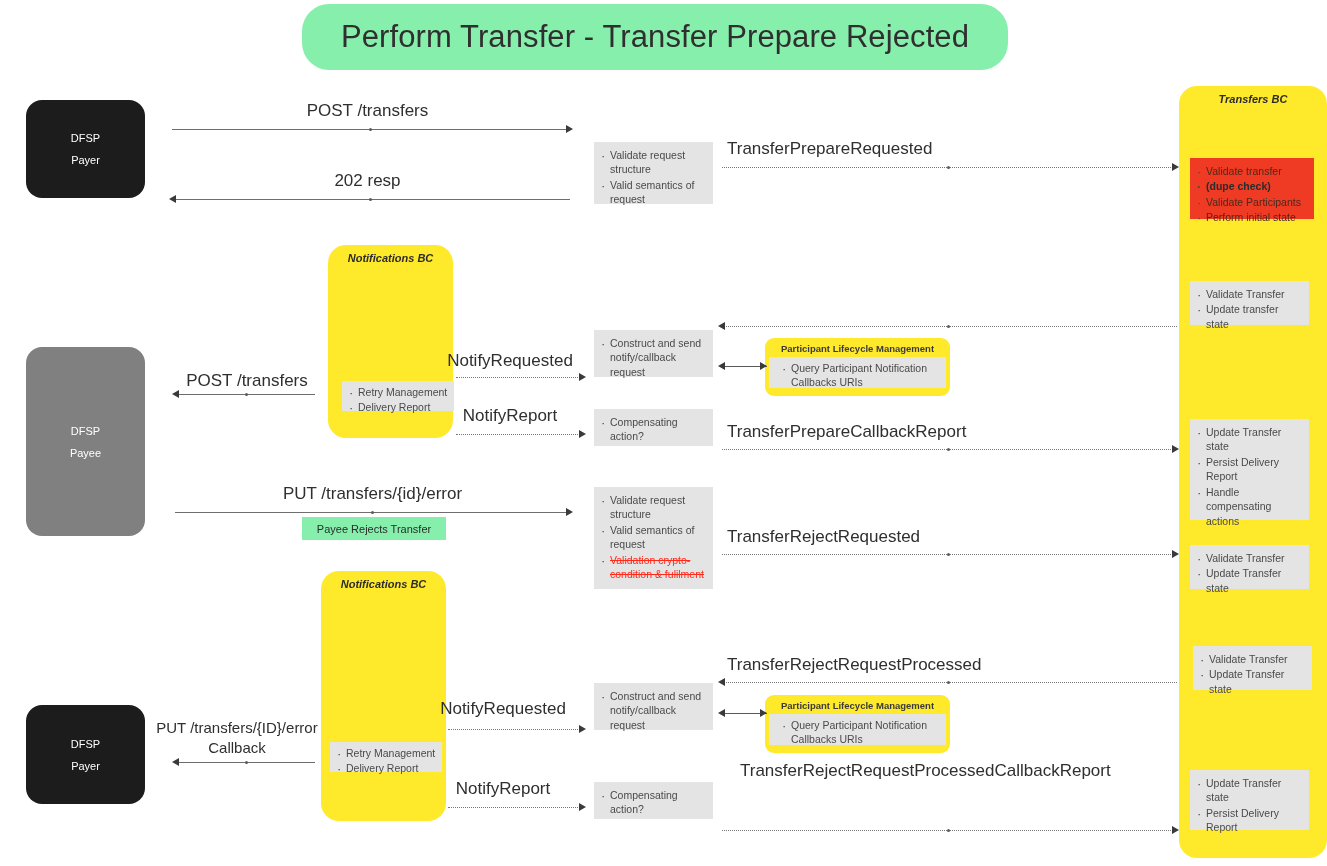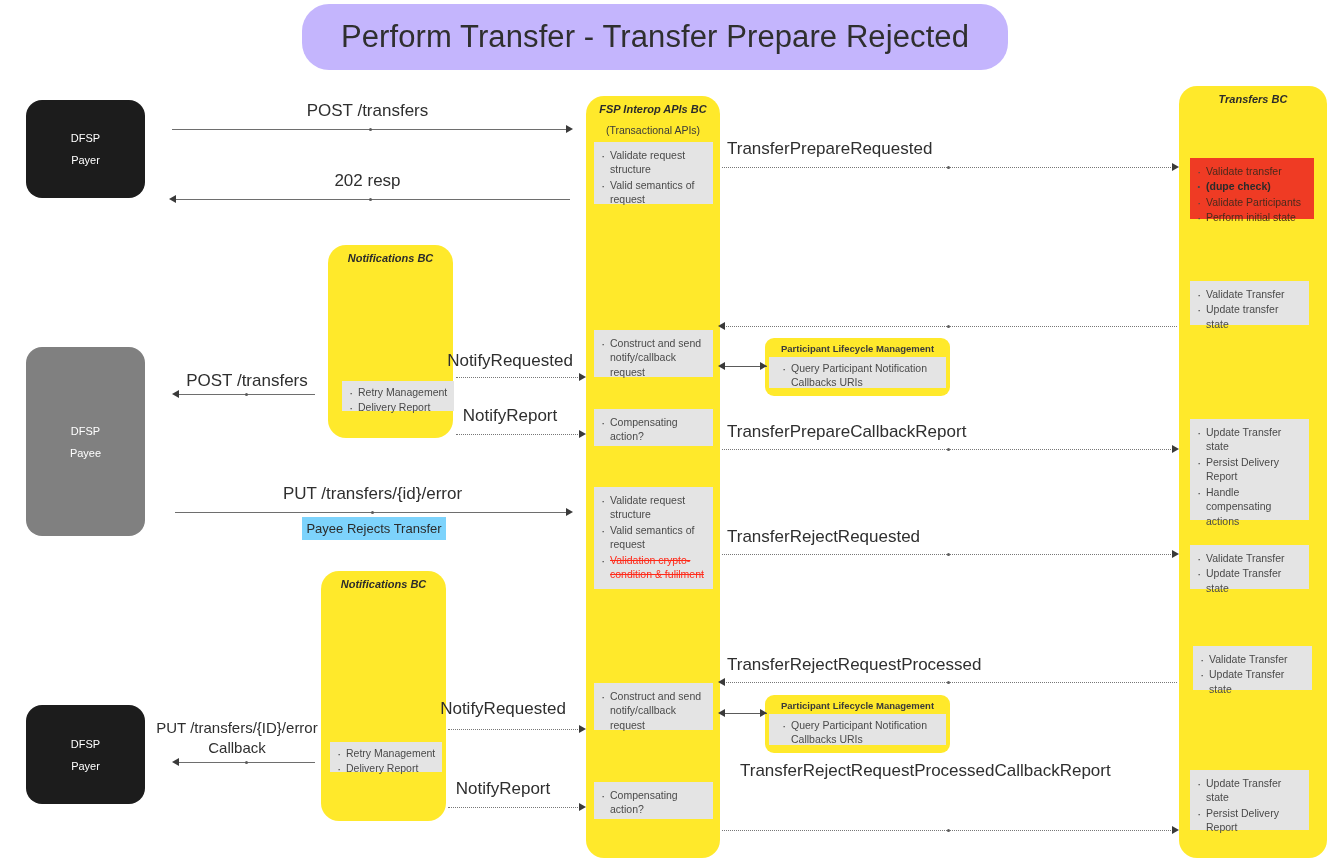--- a/index.html
+++ b/index.html
@@ -13,21 +13,21 @@
     width:1327px;
     height:866px;
     overflow:hidden;
     background:#ffffff;
   }
   .abs{position:absolute;}
 
   
   .title-bar{
     left:302px; top:4px; width:706px; height:66px;
-    background:#c4b5fd;
+    background:#86efac;
     display:flex; align-items:center; justify-content:center;border-radius:27px;
   }
   .title-bar span{
     font-size:31px; font-weight:400; color:#2f2f2f; letter-spacing:.1px;
   }
 
   
   .actor{
     border-radius:16px;
     display:flex; flex-direction:column;
@@ -111,38 +111,34 @@
     font-size:17px; color:#2f2f2f; line-height:1.25;
   }
   .msg.small{ font-size:15px; }
   .evt{
     position:absolute; text-align:left;
     font-size:17px; color:#2f2f2f; line-height:1.3;
   }
 
   .green-tag{
     position:absolute;
-    background:#7dd3fc;
+    background:#86efac;
     display:flex; align-items:center; justify-content:center;
-    font-size:13px; color:#2b2b2b;
+    font-size:11px; color:#2b2b2b;
   }
 </style>
 </head>
 <body>
 
 <div id="canvas">
 
   <div class="abs title-bar">
     <span>Perform Transfer - Transfer Prepare Rejected</span>
   </div>
 
-  <div class="abs lane" style="left:586px;top:96px;width:134px;height:762px;">
-    <div class="lane-title">FSP Interop APIs BC</div>
-    <div class="lane-sub">(Transactional APIs)</div>
-  </div>
 
   <div class="abs lane" style="left:1179px;top:86px;width:148px;height:772px;">
     <div class="lane-title">Transfers BC</div>
   </div>
 
   <div class="abs lane" style="left:328px;top:245px;width:125px;height:193px;">
     <div class="lane-title">Notifications BC</div>
   </div>
 
   <div class="abs lane" style="left:321px;top:571px;width:125px;height:250px;">

